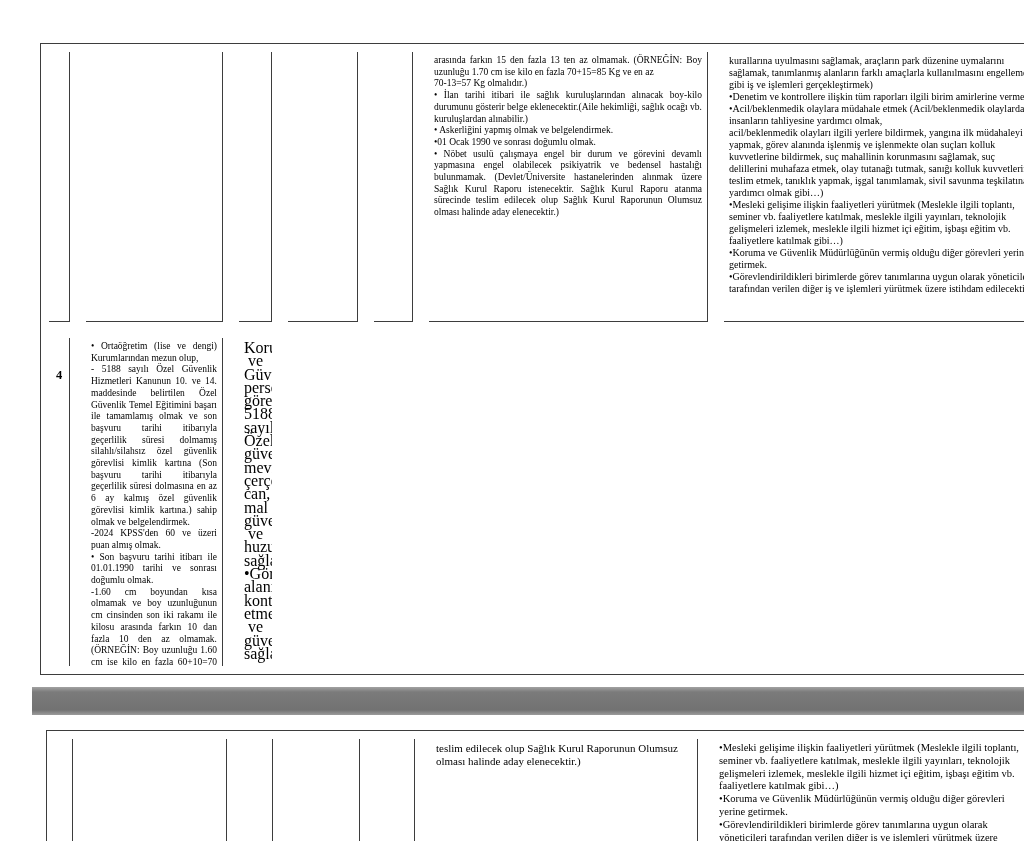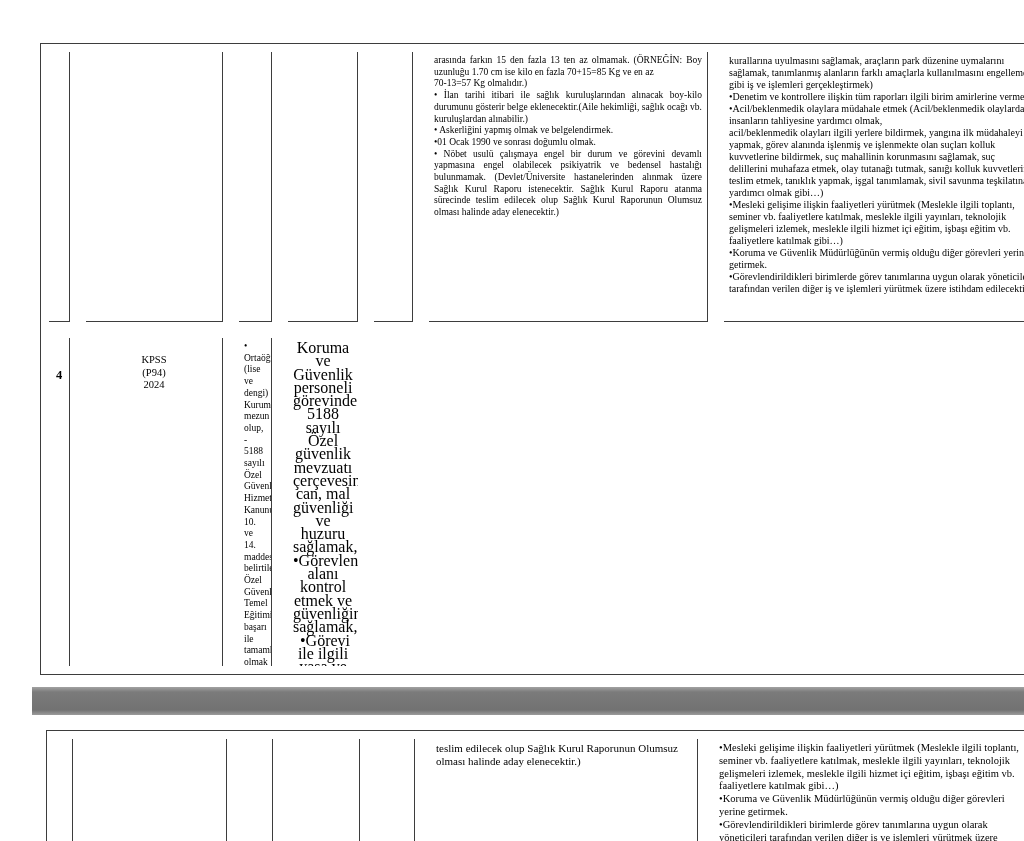--- a/index.html
+++ b/index.html
@@ -57,23 +57,20 @@
 • Nöbet usulü çalışmaya engel bir durum ve görevini devamlı yapmasına engel olabilecek psikiyatrik ve bedensel hastalığı bulunmamak. (Devlet/Üniversite hastanelerinden alınmak üzere Sağlık Kurul Raporu istenecektir. Sağlık Kurul Raporu atanma sürecinde teslim edilecek olup Sağlık Kurul Raporunun Olumsuz olması halinde aday elenecektir.)</div>
     <div class="c bb last txt dut-top">kurallarına uyulmasını sağlamak, araçların park düzenine uymalarını sağlamak, tanımlanmış alanların farklı amaçlarla kullanılmasını engellemek gibi iş ve işlemleri gerçekleştirmek)
 •Denetim ve kontrollere ilişkin tüm raporları ilgili birim amirlerine vermek,
 •Acil/beklenmedik olaylara müdahale etmek (Acil/beklenmedik olaylarda insanların tahliyesine yardımcı olmak,
 acil/beklenmedik olayları ilgili yerlere bildirmek, yangına ilk müdahaleyi yapmak, görev alanında işlenmiş ve işlenmekte olan suçları kolluk kuvvetlerine bildirmek, suç mahallinin korunmasını sağlamak, suç delillerini muhafaza etmek, olay tutanağı tutmak, sanığı kolluk kuvvetlerine teslim etmek, tanıklık yapmak, işgal tanımlamak, sivil savunma teşkilatına yardımcı olmak gibi…)
 •Mesleki gelişime ilişkin faaliyetleri yürütmek (Meslekle ilgili toplantı, seminer vb. faaliyetlere katılmak, meslekle ilgili yayınları, teknolojik gelişmeleri izlemek, meslekle ilgili hizmet içi eğitim, işbaşı eğitim vb. faaliyetlere katılmak gibi…)
 •Koruma ve Güvenlik Müdürlüğünün vermiş olduğu diğer görevleri yerine getirmek.
 •Görevlendirildikleri birimlerde görev tanımlarına uygun olarak yöneticileri tarafından verilen diğer iş ve işlemleri yürütmek üzere istihdam edilecektir.</div>
 
     <div class="c mid cnt">4</div>
-    <div class="c mid kpss">KPSS
-(P94)
-2024</div>
     <div class="c txt req">• Ortaöğretim (lise ve dengi) Kurumlarından mezun olup,
 - 5188 sayılı Özel Güvenlik Hizmetleri Kanunun 10. ve 14. maddesinde belirtilen Özel Güvenlik Temel Eğitimini başarı ile tamamlamış olmak ve son başvuru tarihi itibarıyla geçerlilik süresi dolmamış silahlı/silahsız özel güvenlik görevlisi kimlik kartına (Son başvuru tarihi itibarıyla geçerlilik süresi dolmasına en az 6 ay kalmış özel güvenlik görevlisi kimlik kartına.) sahip olmak ve belgelendirmek.
 -2024 KPSS'den 60 ve üzeri puan almış olmak.
 • Son başvuru tarihi itibarı ile 01.01.1990 tarihi ve sonrası doğumlu olmak.
 -1.60 cm boyundan kısa olmamak ve boy uzunluğunun cm cinsinden son iki rakamı ile kilosu arasında farkın 10 dan fazla 10 den az olmamak. (ÖRNEĞİN: Boy uzunluğu 1.60 cm ise kilo en fazla 60+10=70 Kg. ve en az 60-10=50 Kg olmalıdır.)
 • İlan tarihi itibari ile sağlık kuruluşlarından alınacak boy-kilo durumunu gösterir belge eklenecektir.(Aile hekimliği, sağlık ocağı vb. kuruluşlardan alınabilir.)
 •01 Ocak 1990 ve sonrası doğumlu olmak.
 • Nöbet usulü çalışmaya engel bir durum ve görevini devamlı yapmasına engel olabilecek psikiyatrik ve bedensel hastalığı bulunmamak. (Devlet/Üniversite hastanelerinden alınmak üzere Sağlık Kurul Raporu istenecektir. Sağlık Kurul Raporu atanma sürecinde</div>
     <div class="c last txt dut-23">Koruma ve Güvenlik personeli görevinde 5188 sayılı Özel güvenlik mevzuatı çerçevesinde can, mal güvenliği ve huzuru sağlamak,
 •Görevlendirildiği alanı kontrol etmek ve güvenliğini sağlamak,

